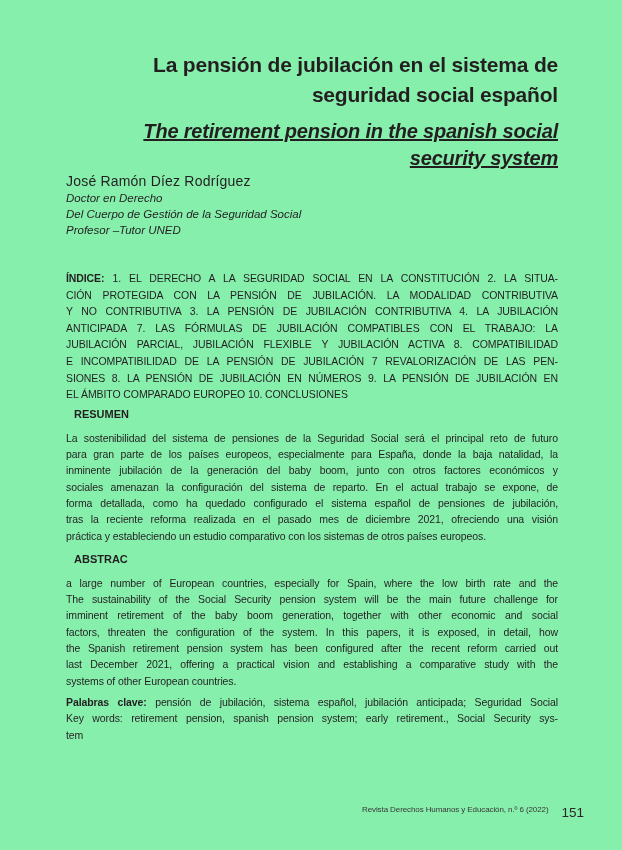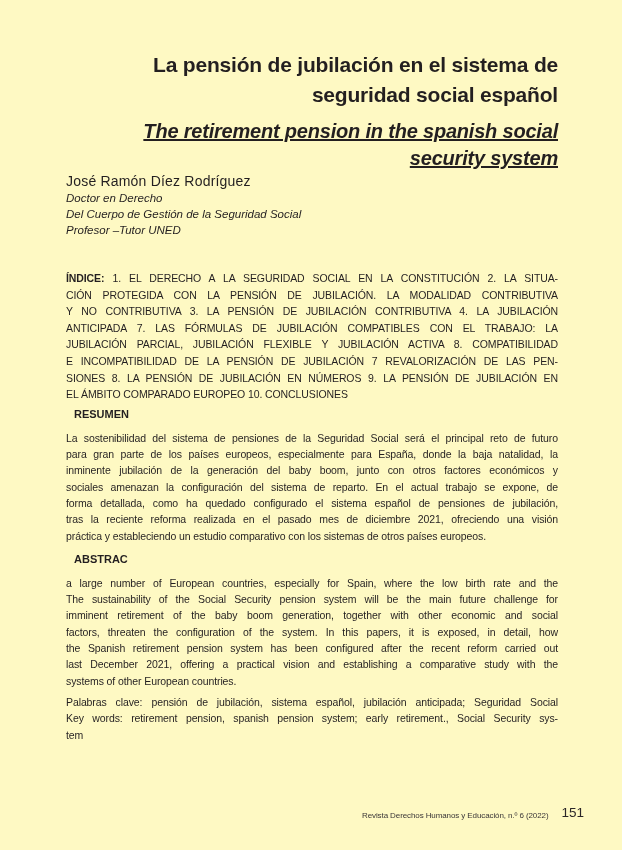--- a/index.html
+++ b/index.html
@@ -6,21 +6,21 @@
     margin: 0;
     padding: 0;
     background: #ffffff;
     color: #231f20;
     font-family: "Liberation Sans", sans-serif;
   }
   .page {
     position: relative;
     width: 622px;
     height: 850px;
-    background: #fef9c3;
+    background: #86efac;
     overflow: hidden;
     box-sizing: border-box;
     padding: 50px 64px 1px 66px;
   }
   
   .title-es {
     margin: 0;
     font-size: 21px;
     line-height: 30px;
     font-weight: bold;
@@ -78,28 +78,28 @@
   .para {
     font-size: 10.5px;
     line-height: 16.3px;
   }
   
   .keywords-block {
     margin-top: 5px;
     font-size: 10.5px;
     line-height: 16.3px;
   }
-  .keywords-block .label { font-weight: normal; }
+  .keywords-block .label { font-weight: bold; }
   
   .footer {
     position: absolute;
     bottom: 30px;
     right: 38px;
     display: flex;
-    align-items: flex-end;
+    align-items: flex-start;
   }
   .footer-journal {
     font-size: 8px;
     letter-spacing: -0.1px;
     color: #3a3637;
   }
   .footer-pagenum {
     font-size: 13.5px;
     margin-left: 13px;
     color: #2b2728;

